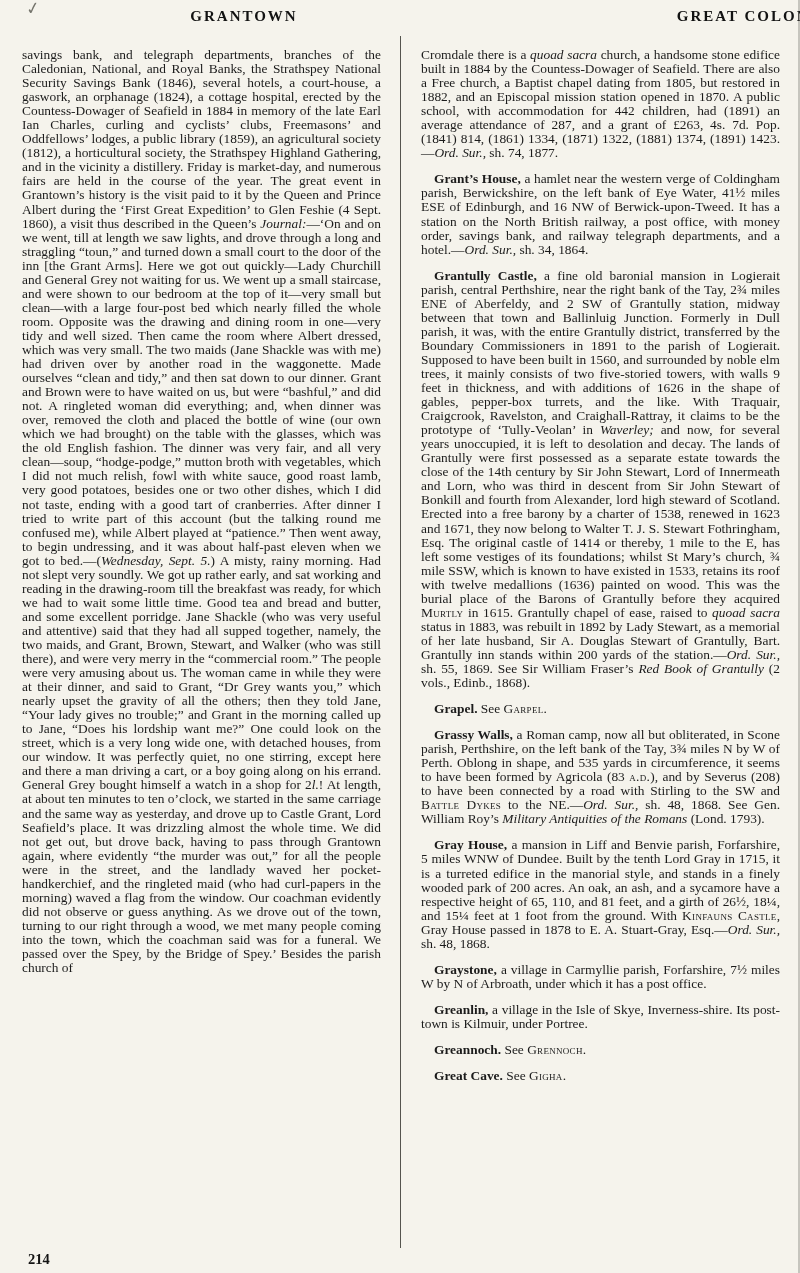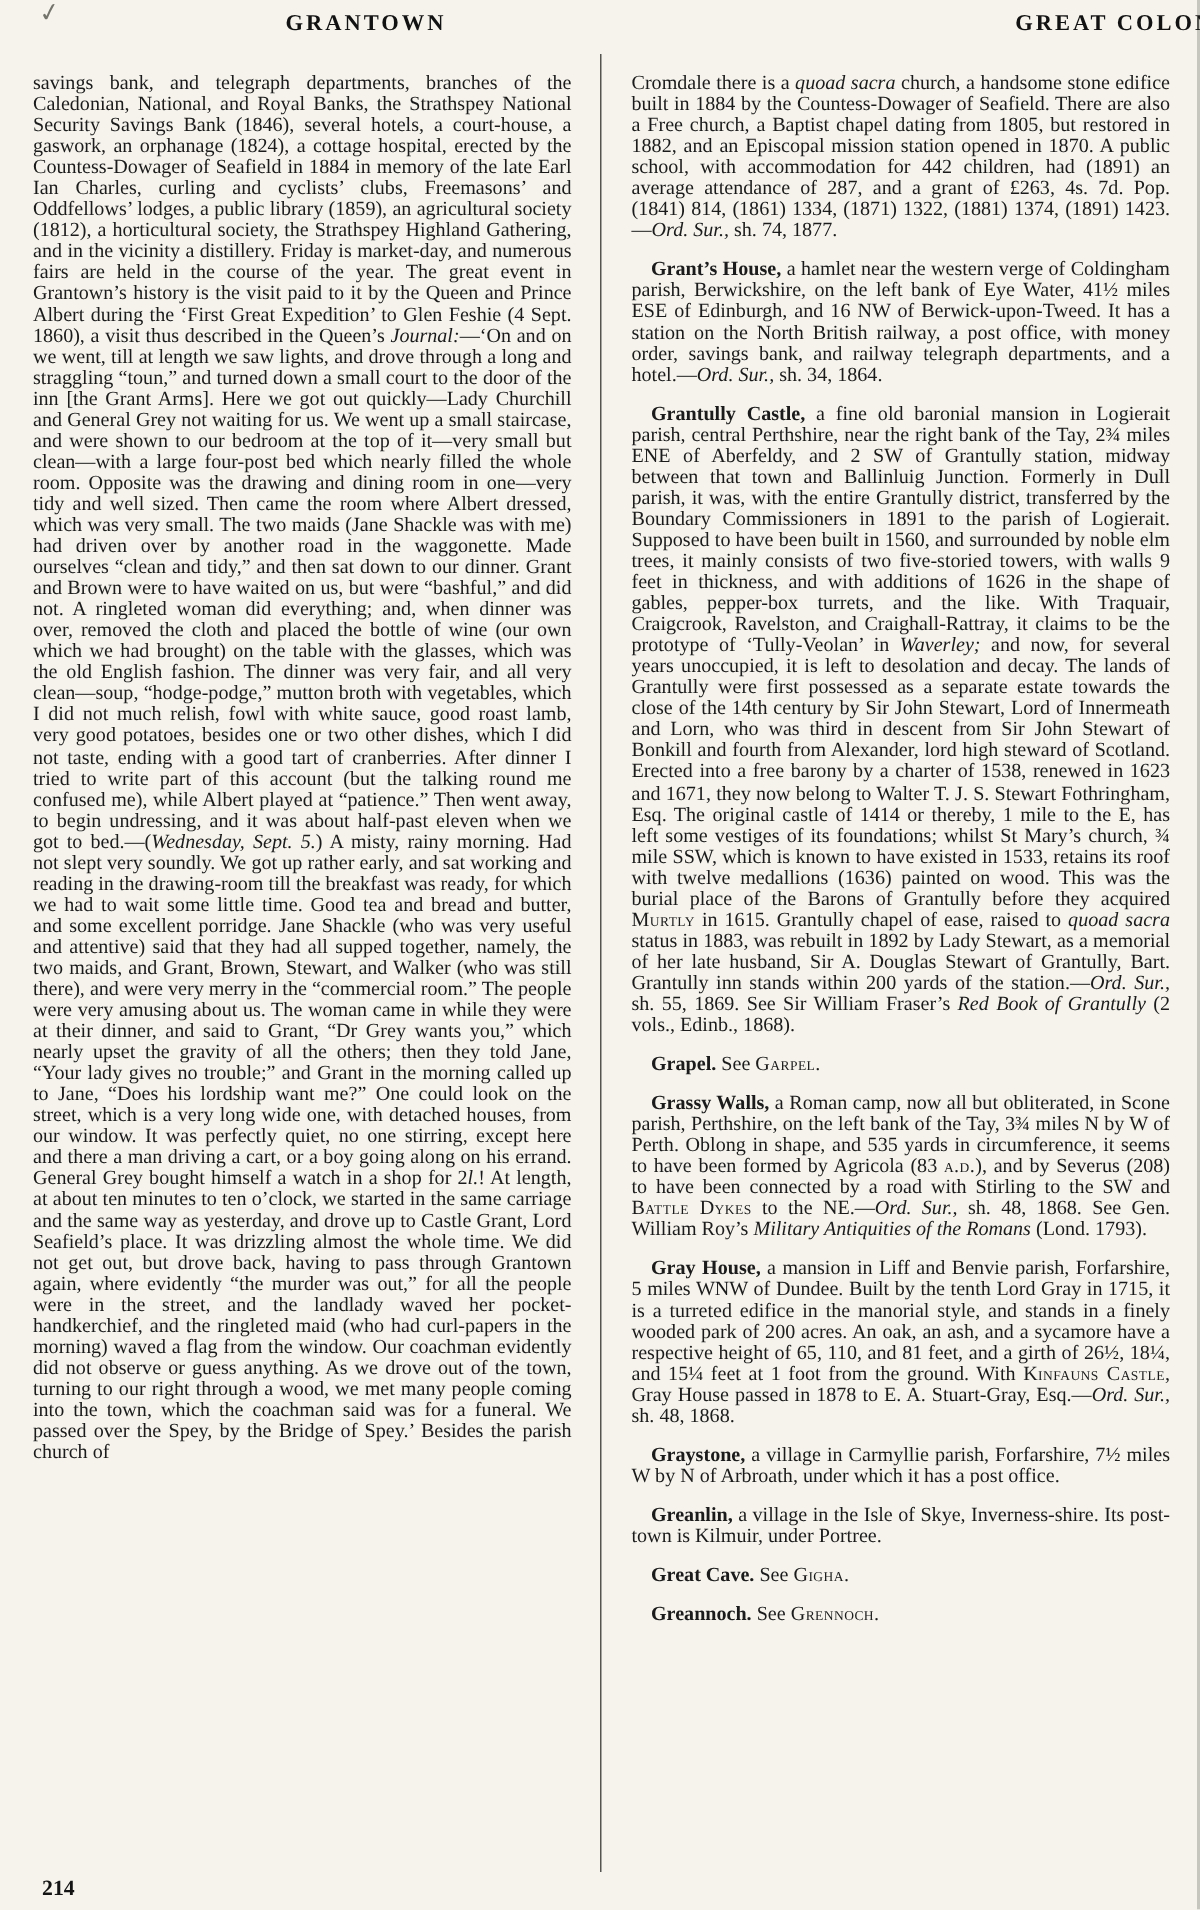--- a/index.html
+++ b/index.html
@@ -52,19 +52,19 @@
   <div class="divider"></div>
   <div class="col right">
       <p class="para"><span>Cromdale there is a </span><span class="s-i">quoad sacra</span><span> church, a handsome stone edifice built in 1884 by the Countess-Dowager of Seafield.  There are also a Free church, a Baptist chapel dating from 1805, but restored in 1882, and an Episcopal mission station opened in 1870.  A public school, with accommodation for 442 children, had (1891) an average attendance of 287, and a grant of £263, 4s. 7d.  Pop. (1841) 814, (1861) 1334, (1871) 1322, (1881) 1374, (1891) 1423.—</span><span class="s-i">Ord. Sur.,</span><span> sh. 74, 1877.</span></p>
       <p class="para indent"><span class="s-b">Grant’s House,</span><span> a hamlet near the western verge of Coldingham parish, Berwickshire, on the left bank of Eye Water, 41½ miles ESE of Edinburgh, and 16 NW of Berwick-upon-Tweed.  It has a station on the North British railway, a post office, with money order, savings bank, and railway telegraph departments, and a hotel.—</span><span class="s-i">Ord. Sur.,</span><span> sh. 34, 1864.</span></p>
       <p class="para indent"><span class="s-b">Grantully Castle,</span><span> a fine old baronial mansion in Logierait parish, central Perthshire, near the right bank of the Tay, 2¾ miles ENE of Aberfeldy, and 2 SW of Grantully station, midway between that town and Ballinluig Junction.  Formerly in Dull parish, it was, with the entire Grantully district, transferred by the Boundary Commissioners in 1891 to the parish of Logierait.  Supposed to have been built in 1560, and surrounded by noble elm trees, it mainly consists of two five-storied towers, with walls 9 feet in thickness, and with additions of 1626 in the shape of gables, pepper-box turrets, and the like.  With Traquair, Craigcrook, Ravelston, and Craighall-Rattray, it claims to be the prototype of ‘Tully-Veolan’ in </span><span class="s-i">Waverley;</span><span> and now, for several years unoccupied, it is left to desolation and decay.  The lands of Grantully were first possessed as a separate estate towards the close of the 14th century by Sir John Stewart, Lord of Innermeath and Lorn, who was third in descent from Sir John Stewart of Bonkill and fourth from Alexander, lord high steward of Scotland.  Erected into a free barony by a charter of 1538, renewed in 1623 and 1671, they now belong to Walter T. J. S. Stewart Fothringham, Esq.  The original castle of 1414 or thereby, 1 mile to the E, has left some vestiges of its foundations; whilst St Mary’s church, ¾ mile SSW, which is known to have existed in 1533, retains its roof with twelve medallions (1636) painted on wood.  This was the burial place of the Barons of Grantully before they acquired </span><span class="s-sc">Murtly</span><span> in 1615.  Grantully chapel of ease, raised to </span><span class="s-i">quoad sacra</span><span> status in 1883, was rebuilt in 1892 by Lady Stewart, as a memorial of her late husband, Sir A. Douglas Stewart of Grantully, Bart.  Grantully inn stands within 200 yards of the station.—</span><span class="s-i">Ord. Sur.,</span><span> sh. 55, 1869.  See Sir William Fraser’s </span><span class="s-i">Red Book of Grantully</span><span> (2 vols., Edinb., 1868).</span></p>
       <p class="para indent"><span class="s-b">Grapel.</span><span>  See </span><span class="s-sc">Garpel</span><span>.</span></p>
       <p class="para indent"><span class="s-b">Grassy Walls,</span><span> a Roman camp, now all but obliterated, in Scone parish, Perthshire, on the left bank of the Tay, 3¾ miles N by W of Perth.  Oblong in shape, and 535 yards in circumference, it seems to have been formed by Agricola (83 </span><span class="s-sc">a.d.</span><span>), and by Severus (208) to have been connected by a road with Stirling to the SW and </span><span class="s-sc">Battle Dykes</span><span> to the NE.—</span><span class="s-i">Ord. Sur.,</span><span> sh. 48, 1868.  See Gen. William Roy’s </span><span class="s-i">Military Antiquities of the Romans</span><span> (Lond. 1793).</span></p>
       <p class="para indent"><span class="s-b">Gray House,</span><span> a mansion in Liff and Benvie parish, Forfarshire, 5 miles WNW of Dundee.  Built by the tenth Lord Gray in 1715, it is a turreted edifice in the manorial style, and stands in a finely wooded park of 200 acres.  An oak, an ash, and a sycamore have a respective height of 65, 110, and 81 feet, and a girth of 26½, 18¼, and 15¼ feet at 1 foot from the ground.  With </span><span class="s-sc">Kinfauns Castle</span><span>, Gray House passed in 1878 to E. A. Stuart-Gray, Esq.—</span><span class="s-i">Ord. Sur.,</span><span> sh. 48, 1868.</span></p>
       <p class="para indent"><span class="s-b">Graystone,</span><span> a village in Carmyllie parish, Forfarshire, 7½ miles W by N of Arbroath, under which it has a post office.</span></p>
       <p class="para indent"><span class="s-b">Greanlin,</span><span> a village in the Isle of Skye, Inverness-shire.  Its post-town is Kilmuir, under Portree.</span></p>
+      <p class="para indent"><span class="s-b">Greannoch.</span><span>  See </span><span class="s-sc">Grennoch</span><span>.</span></p>
       <p class="para indent"><span class="s-b">Great Cave.</span><span>  See </span><span class="s-sc">Gigha</span><span>.</span></p>
-      <p class="para indent"><span class="s-b">Greannoch.</span><span>  See </span><span class="s-sc">Grennoch</span><span>.</span></p>
     </div>
 </div>
 
 <div class="page-number">214</div>
 <div class="scan-edge"></div>
 
 </body></html>

